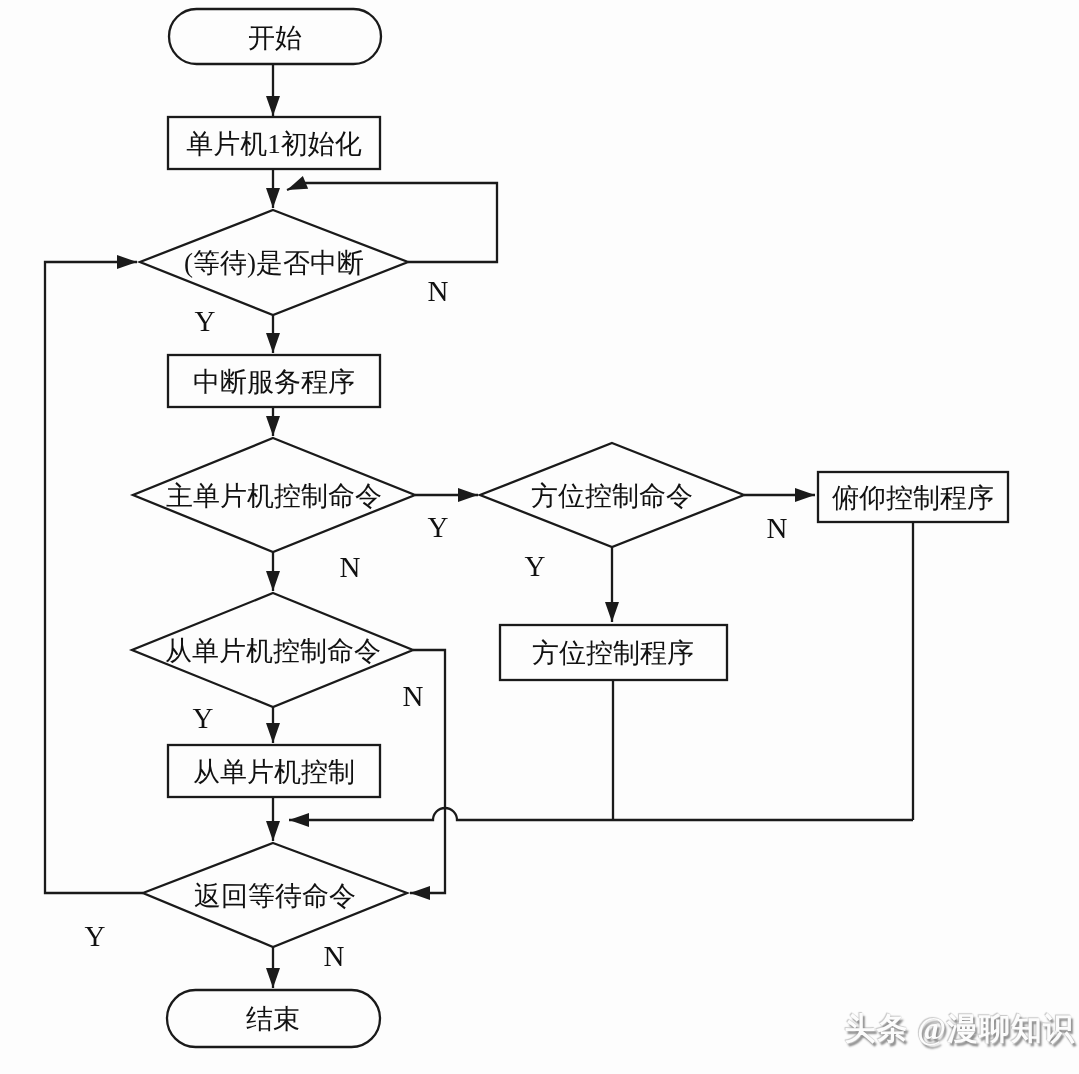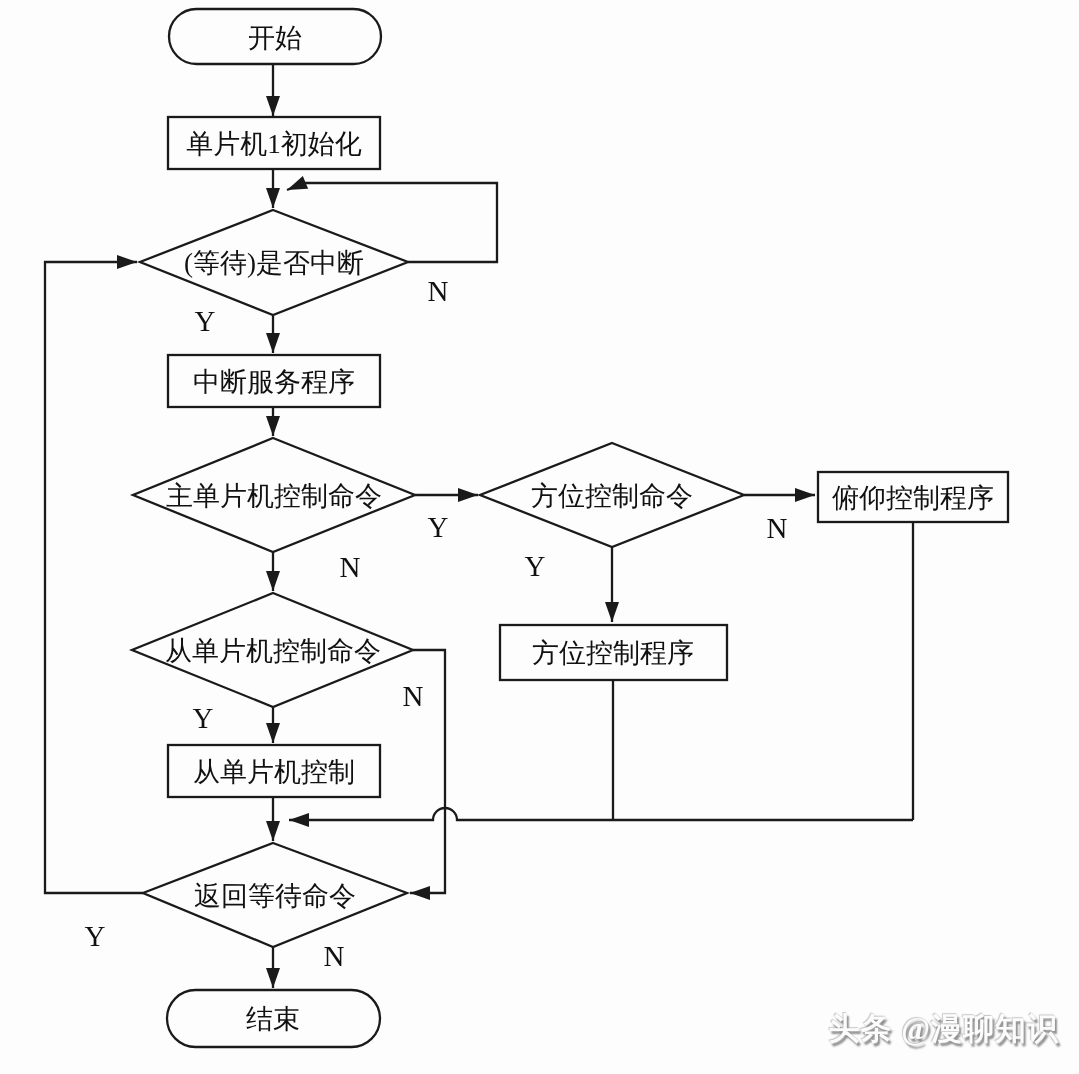--- a/index.html
+++ b/index.html
@@ -37,21 +37,21 @@
   }
   .yn-label {
     font-family: "Liberation Serif", "DejaVu Serif", serif;
     font-size: 29px;
     fill: #111111;
     text-anchor: middle;
   }
   .watermark {
     position: absolute;
     top: 1008px;
-    right: 20px;
+    right: 4px;
     font-size: 31px;
     font-weight: bold;
     letter-spacing: 1px;
     color: #fcfcfc;
     text-shadow: 2px 3px 2px #8e8e8e, -1px -1px 1px #c8c8c8, 0 0 1px #b0b0b0;
     white-space: nowrap;
   }
 </style>
 </head>
 <body>

